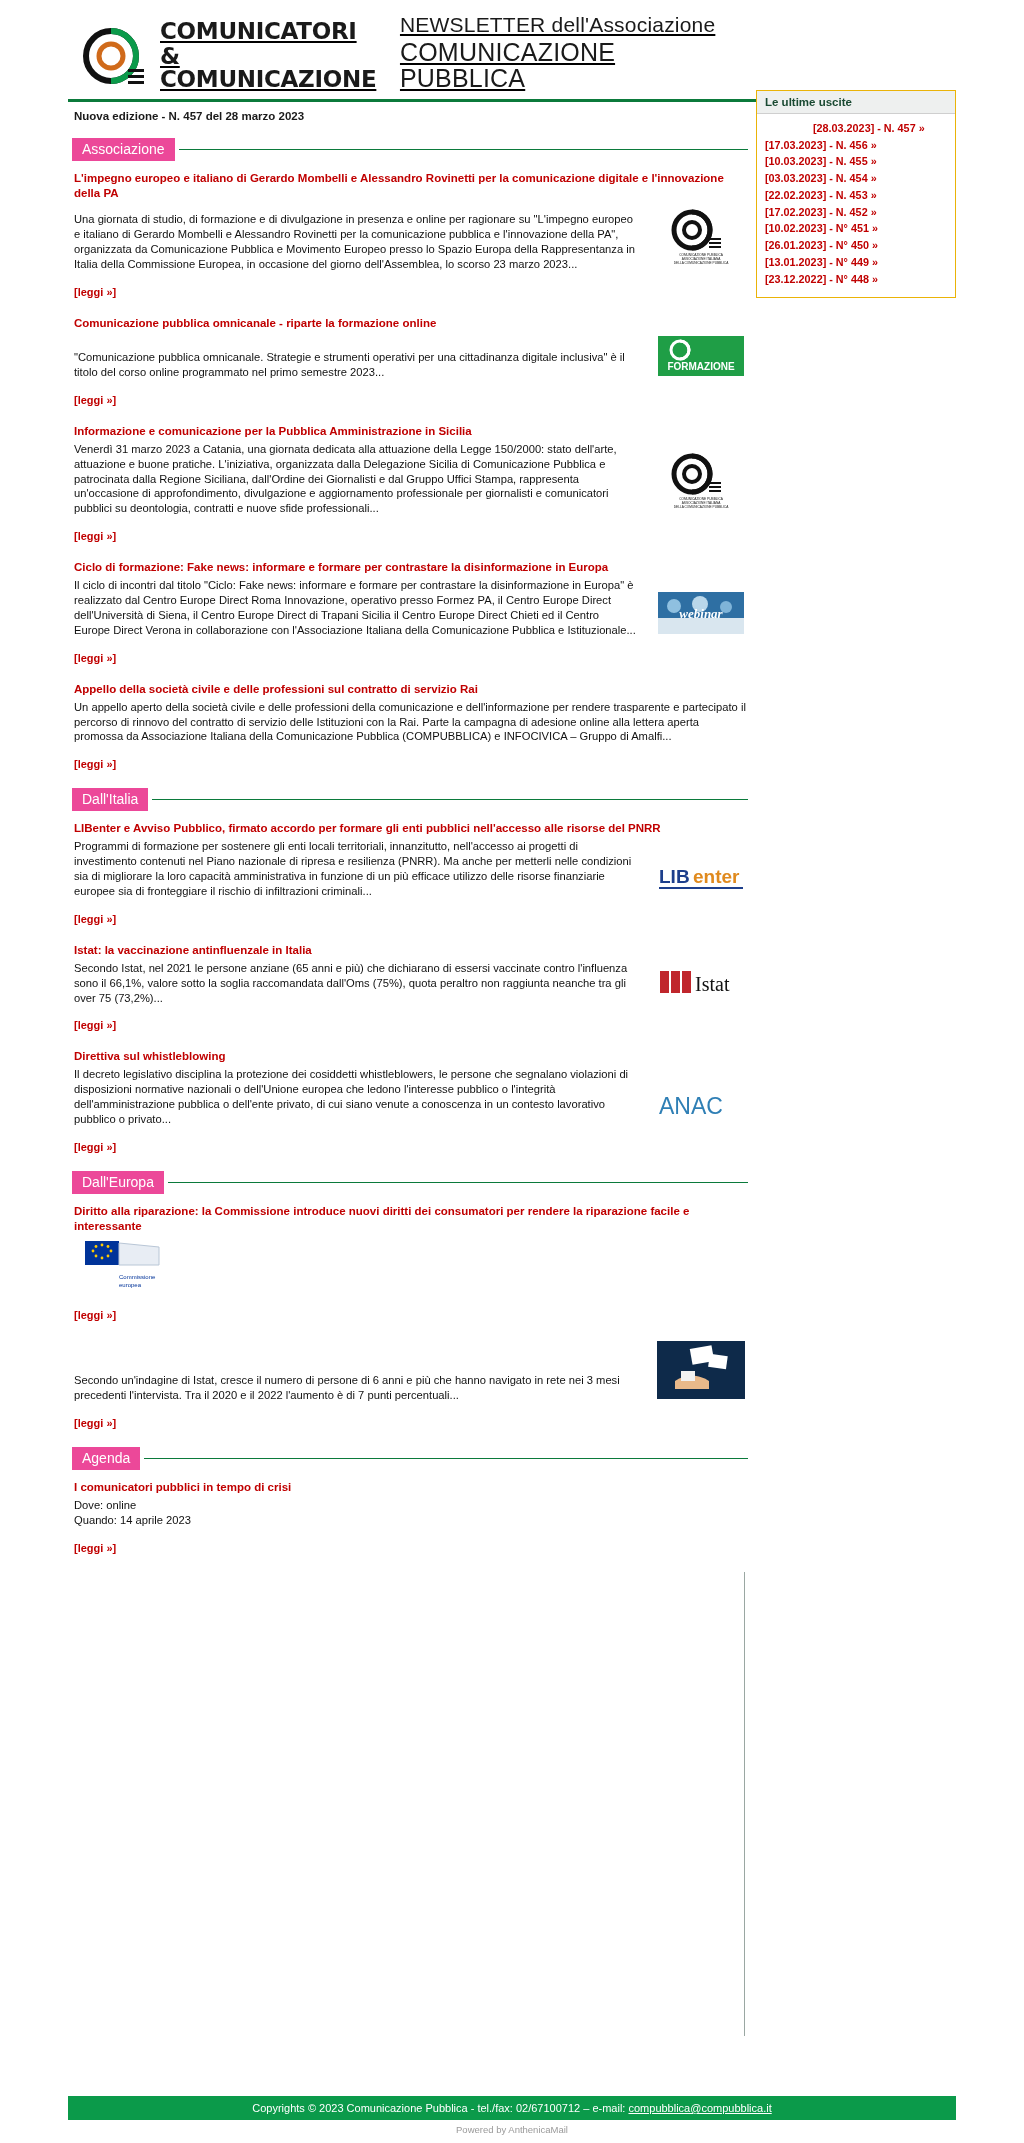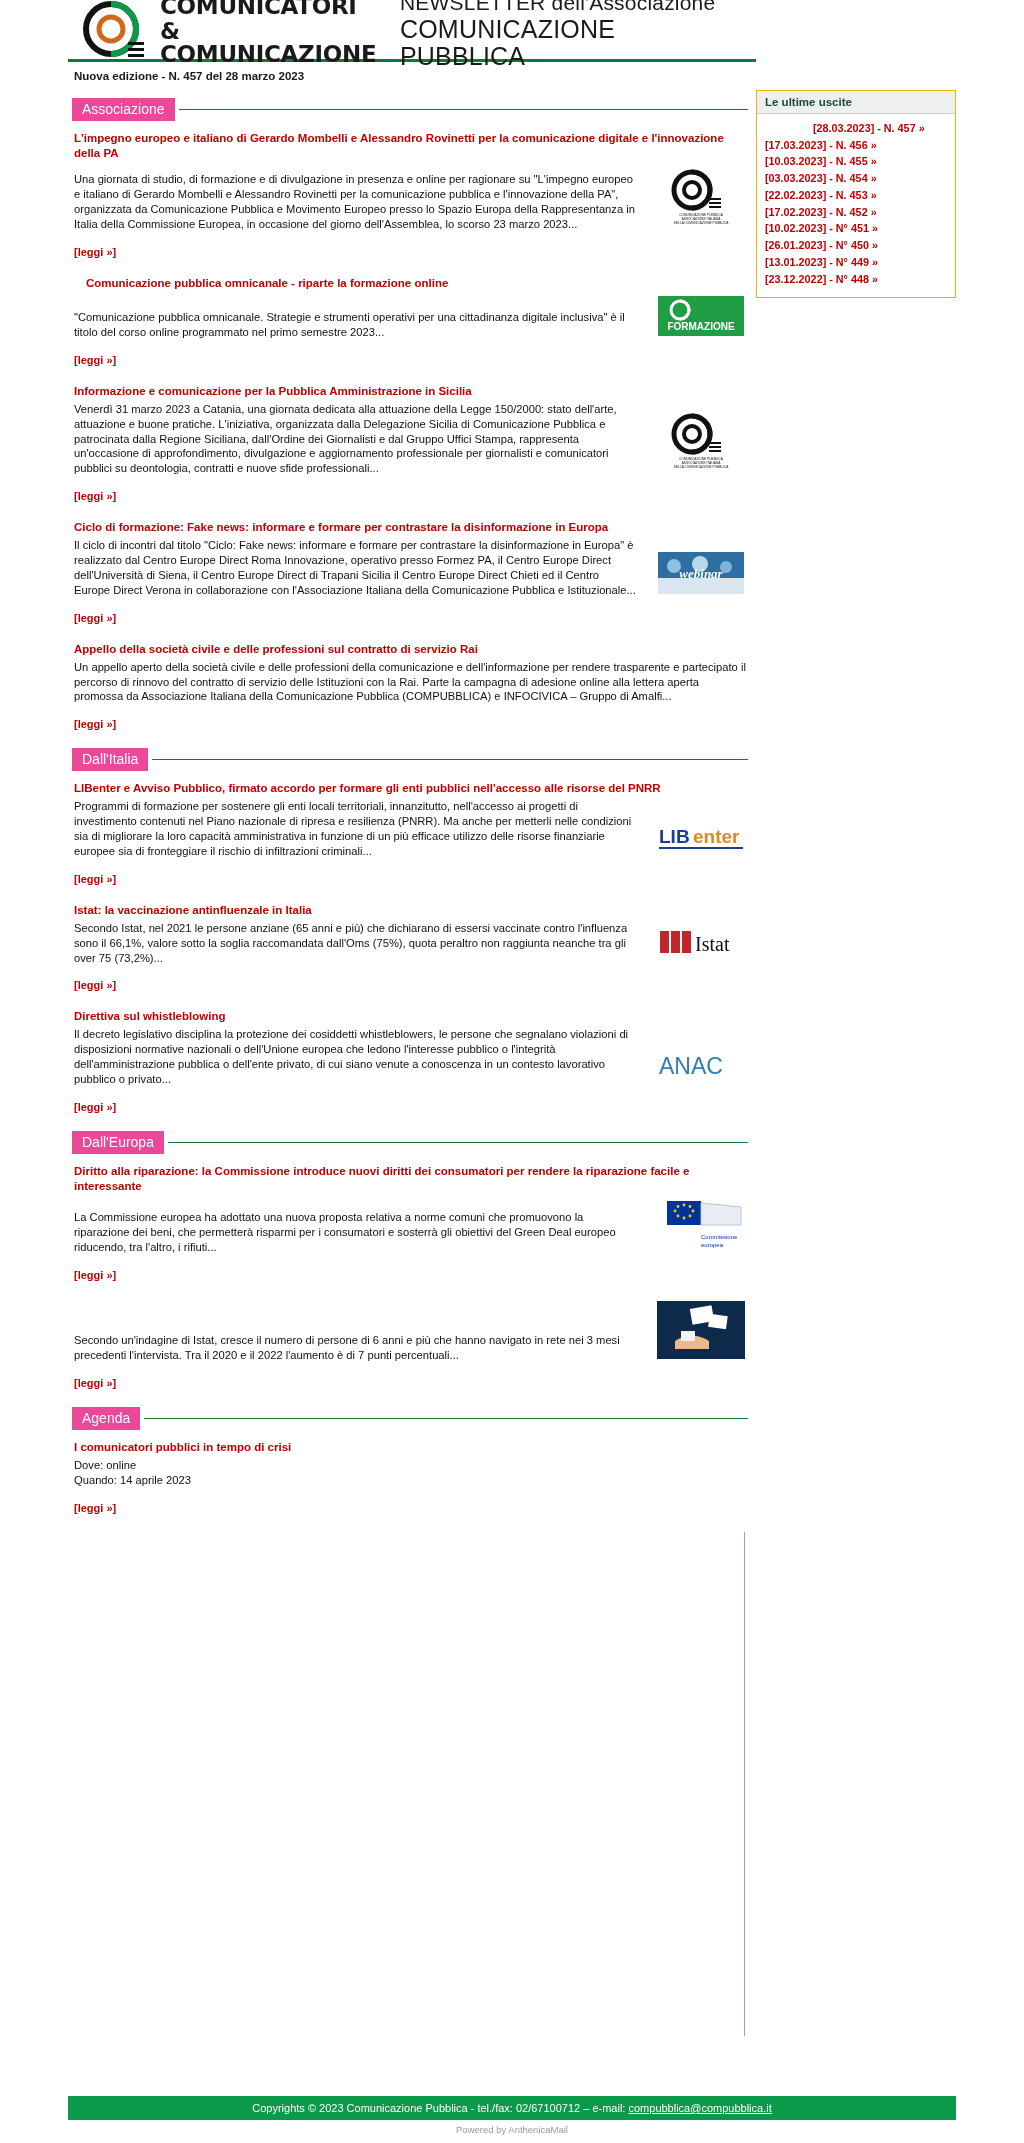--- a/index.html
+++ b/index.html
@@ -21,24 +21,25 @@
     position: absolute;
     left: 68px;
     top: 0;
     width: 688px;
     background: #ffffff;
   }
 
   
   .masthead {
     display: flex;
-    align-items: center;
+    align-items: flex-end;
     padding: 10px 6px 8px 6px;
     border-bottom: 3px solid #0b7a3b;
-    height: 62px;
+    height: 102px;
+    text-decoration: underline;
   }
   .logo-wrap {
     width: 76px;
     height: 66px;
     position: relative;
     flex: 0 0 auto;
     margin-left: 4px;
   }
   .logo-svg { display: block; }
   .brand-text {
@@ -253,21 +254,21 @@
                     <rect x="47" y="32" width="12" height="2"></rect>
                     <rect x="47" y="36" width="12" height="2"></rect>
                     <rect x="47" y="40" width="12" height="2"></rect>
                   </g>
                   <text x="39" y="50" font-size="3.2" text-anchor="middle" fill="#111" font-family="Liberation Sans">COMUNICAZIONE PUBBLICA</text>
                   <text x="39" y="54" font-size="3.2" text-anchor="middle" fill="#111" font-family="Liberation Sans">ASSOCIAZIONE ITALIANA</text>
                   <text x="39" y="58" font-size="3.2" text-anchor="middle" fill="#111" font-family="Liberation Sans">DELLA COMUNICAZIONE PUBBLICA</text>
                 </svg></span>
             </div>
           </div><a class="readmore" href="#">[leggi »]</a></div>
-        <div class="article"><a class="art-title" href="#" style="text-decoration:none;display:block;margin-left:12px;">Comunicazione pubblica omnicanale - riparte la formazione online</a><div class="art-body">
+        <div class="article"><a class="art-title" href="#" style="text-decoration:none;display:block;">Comunicazione pubblica omnicanale - riparte la formazione online</a><div class="art-body">
             <div class="art-text" style="white-space:pre-line;">"Comunicazione pubblica omnicanale. Strategie e strumenti operativi per una cittadinanza digitale inclusiva" è il titolo del corso online programmato nel primo semestre 2023...</div>
             <div class="art-thumb">
               <span class="thumb-box"><svg width="86" height="40" viewBox="0 0 86 40">
                   <rect width="86" height="40" fill="#1f9e46"></rect>
                   <circle cx="22" cy="14" r="9" fill="none" stroke="#ffffff" stroke-width="3"></circle>
                   <path d="M22 5 A9 9 0 0 1 22 23" fill="none" stroke="#ffffff" stroke-width="3"></path>
                   <text x="43" y="34" font-size="10" font-weight="bold" text-anchor="middle" fill="#ffffff" font-family="Liberation Sans">FORMAZIONE</text>
                 </svg></span>
             </div>
           </div><a class="readmore" href="#">[leggi »]</a></div>
@@ -336,21 +337,20 @@
               <span class="thumb-box"><svg width="88" height="34" viewBox="0 0 88 34">
                   <text x="2" y="25" font-size="23" fill="#2f7fb5" font-family="Liberation Sans">ANAC</text>
                 </svg></span>
             </div>
           </div><a class="readmore" href="#">[leggi »]</a></div>
         <div class="section-row">
           <div class="section-title">Dall'Europa</div>
           <div class="section-rule"></div>
         </div>
         <div class="article"><a class="art-title" href="#" style="text-decoration:none;display:block;">Diritto alla riparazione: la Commissione introduce nuovi diritti dei consumatori per rendere la riparazione facile e interessante</a><div class="art-body">
-            <div class="art-text" style="white-space:pre-line;">La Commissione europea ha adottato una nuova proposta relativa a norme comuni che promuovono la riparazione dei beni, che permetterà risparmi per i consumatori e sosterrà gli obiettivi del Green Deal europeo riducendo, tra l'altro, i rifiuti...</div>
             <div class="art-thumb">
               <span class="thumb-box"><svg width="88" height="52" viewBox="0 0 88 52">
                   <rect x="10" y="2" width="34" height="24" fill="#003399"></rect>
                   <g fill="#ffcc00">
                     <circle cx="27" cy="6" r="1.4"></circle>
                     <circle cx="33" cy="7.5" r="1.4"></circle>
                     <circle cx="36" cy="12" r="1.4"></circle>
                     <circle cx="33" cy="17" r="1.4"></circle>
                     <circle cx="27" cy="19" r="1.4"></circle>
                     <circle cx="21" cy="17" r="1.4"></circle>

